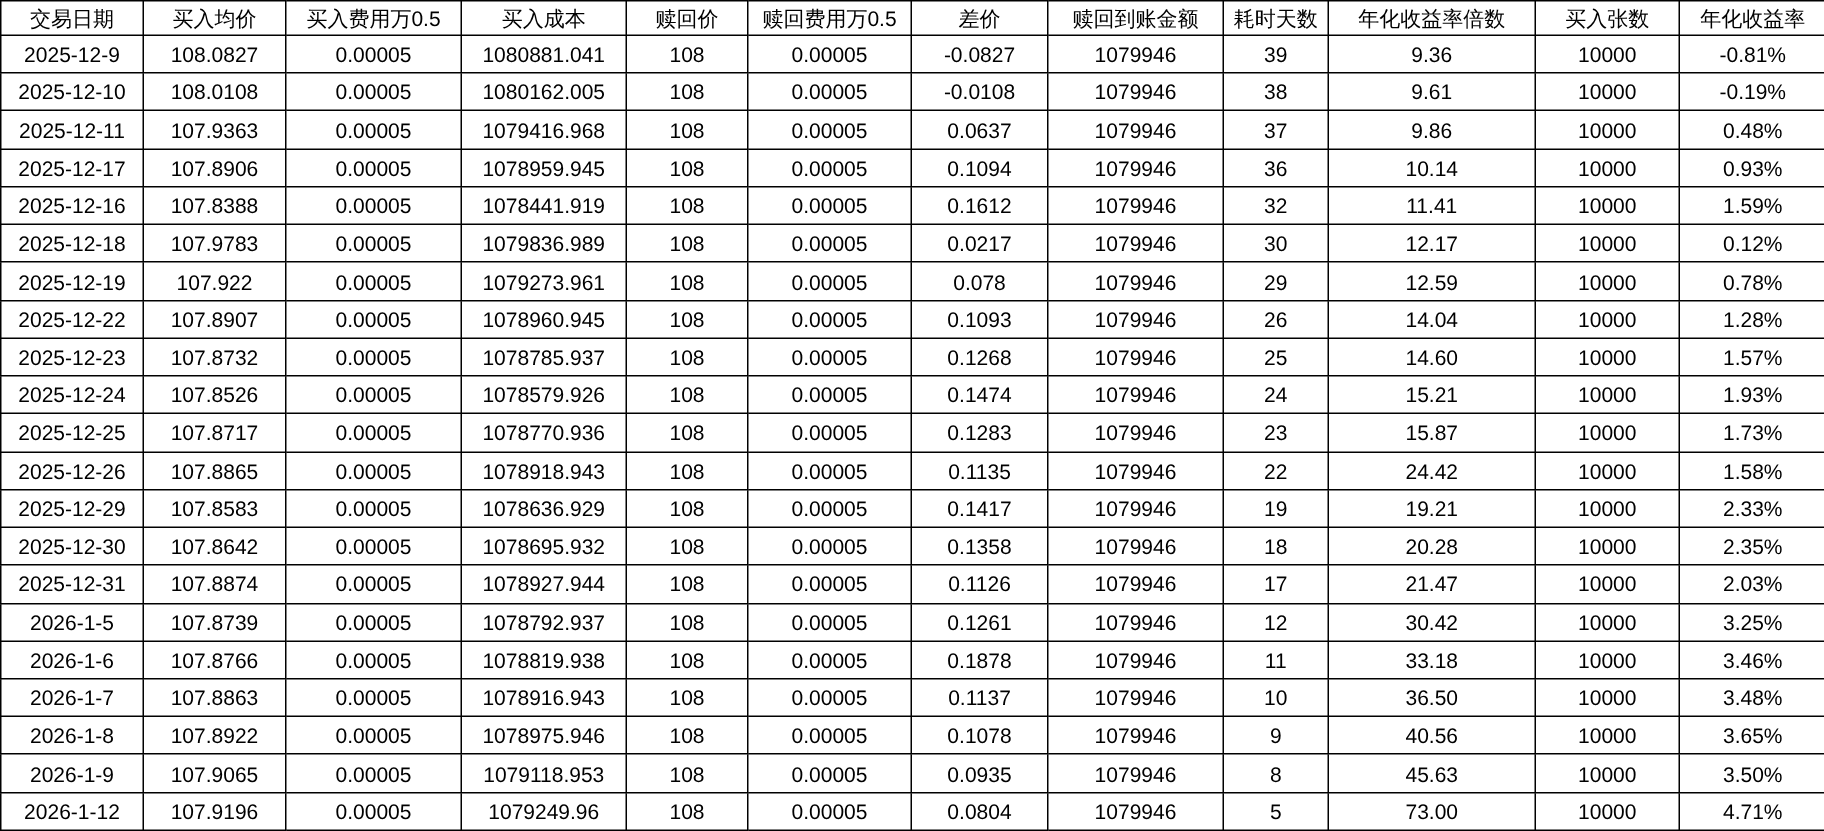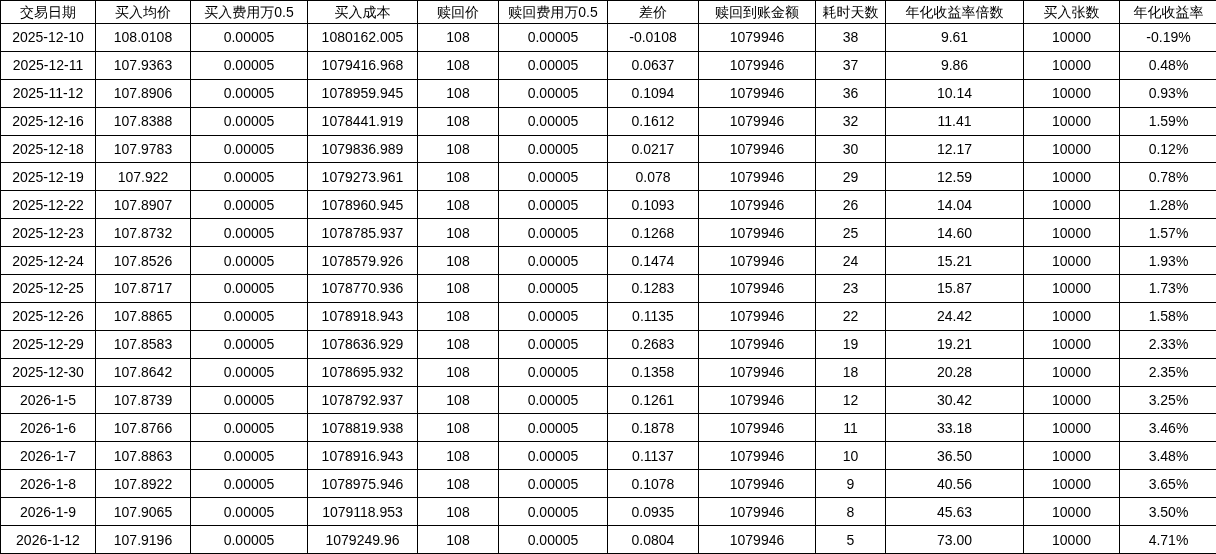--- a/index.html
+++ b/index.html
@@ -78,20 +78,34 @@
           <th>差价</th>
           <th>赎回到账金额</th>
           <th>耗时天数</th>
           <th>年化收益率倍数</th>
           <th>买入张数</th>
           <th>年化收益率</th>
         </tr>
     </thead>
     <tbody id="table-body">
         <tr>
+          <td>2025-12-9</td>
+          <td>108.0827</td>
+          <td>0.00005</td>
+          <td>1080881.041</td>
+          <td>108</td>
+          <td>0.00005</td>
+          <td>-0.0827</td>
+          <td>1079946</td>
+          <td>39</td>
+          <td>9.36</td>
+          <td>10000</td>
+          <td>-0.81%</td>
+        </tr>
+        <tr>
           <td>2025-12-10</td>
           <td>108.0108</td>
           <td>0.00005</td>
           <td>1080162.005</td>
           <td>108</td>
           <td>0.00005</td>
           <td>-0.0108</td>
           <td>1079946</td>
           <td>38</td>
           <td>9.61</td>
@@ -106,21 +120,21 @@
           <td>108</td>
           <td>0.00005</td>
           <td>0.0637</td>
           <td>1079946</td>
           <td>37</td>
           <td>9.86</td>
           <td>10000</td>
           <td>0.48%</td>
         </tr>
         <tr>
-          <td>2025-11-12</td>
+          <td>2025-12-17</td>
           <td>107.8906</td>
           <td>0.00005</td>
           <td>1078959.945</td>
           <td>108</td>
           <td>0.00005</td>
           <td>0.1094</td>
           <td>1079946</td>
           <td>36</td>
           <td>10.14</td>
           <td>10000</td>
@@ -238,40 +252,54 @@
           <td>10000</td>
           <td>1.58%</td>
         </tr>
         <tr>
           <td>2025-12-29</td>
           <td>107.8583</td>
           <td>0.00005</td>
           <td>1078636.929</td>
           <td>108</td>
           <td>0.00005</td>
-          <td>0.2683</td>
+          <td>0.1417</td>
           <td>1079946</td>
           <td>19</td>
           <td>19.21</td>
           <td>10000</td>
           <td>2.33%</td>
         </tr>
         <tr>
           <td>2025-12-30</td>
           <td>107.8642</td>
           <td>0.00005</td>
           <td>1078695.932</td>
           <td>108</td>
           <td>0.00005</td>
           <td>0.1358</td>
           <td>1079946</td>
           <td>18</td>
           <td>20.28</td>
           <td>10000</td>
           <td>2.35%</td>
+        </tr>
+        <tr>
+          <td>2025-12-31</td>
+          <td>107.8874</td>
+          <td>0.00005</td>
+          <td>1078927.944</td>
+          <td>108</td>
+          <td>0.00005</td>
+          <td>0.1126</td>
+          <td>1079946</td>
+          <td>17</td>
+          <td>21.47</td>
+          <td>10000</td>
+          <td>2.03%</td>
         </tr>
         <tr>
           <td>2026-1-5</td>
           <td>107.8739</td>
           <td>0.00005</td>
           <td>1078792.937</td>
           <td>108</td>
           <td>0.00005</td>
           <td>0.1261</td>
           <td>1079946</td>

